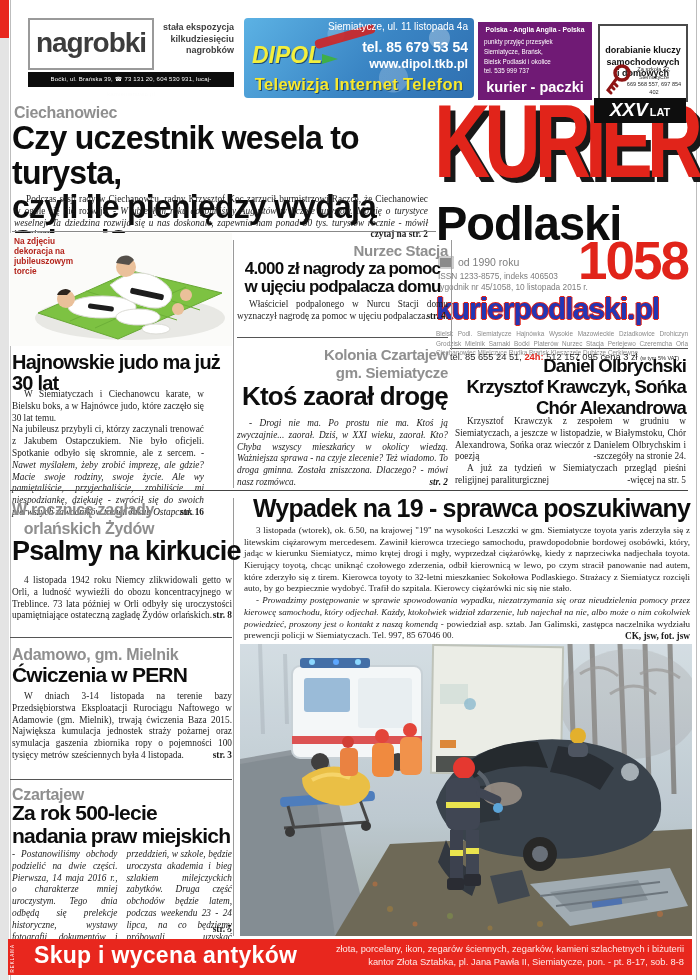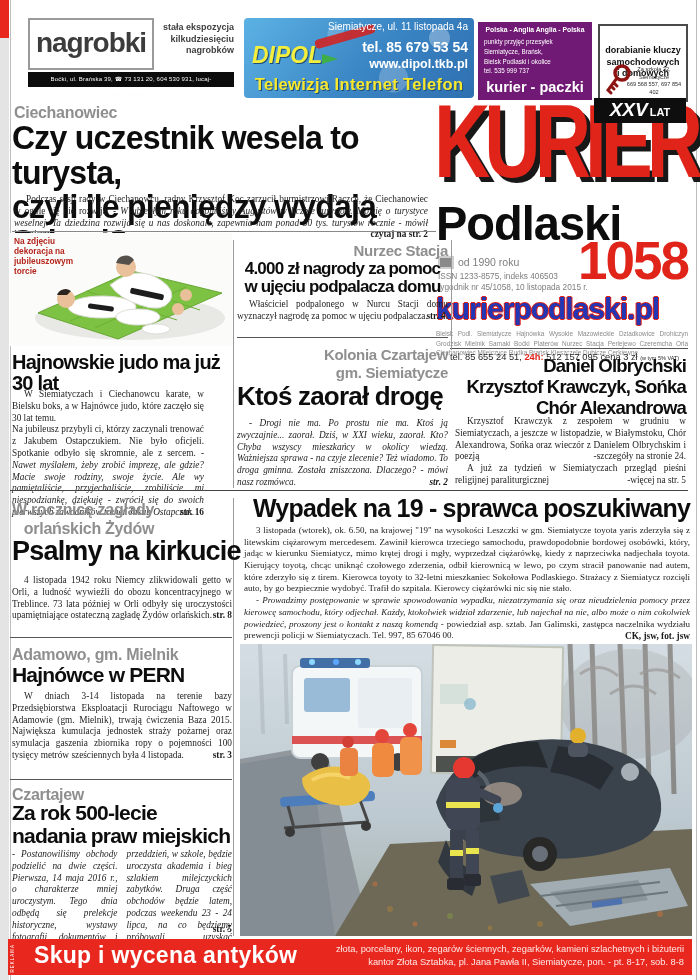--- a/index.html
+++ b/index.html
@@ -74,21 +74,21 @@
   #coverage{position:absolute;left:0;top:233px;width:252px;font-size:6.4px;color:#8a8a8a;
       text-align:justify;line-height:1.5;}
   #phone-line{left:450px;top:352px;width:238px;font-size:9.3px;color:#1f1f1f;}
   #phone-line .red{color:#e1241a;font-weight:bold;}
   #phone-line .note{font-size:5.5px;}
   
   #nurzec-kicker{left:237px;top:242px;width:211px;text-align:right;font-size:15px;}
   #nurzec-headline{left:237px;top:260px;width:211px;text-align:center;font-size:17px;}
   #nurzec-body{left:237px;top:299px;width:211px;}
   #czartajew-kicker{left:237px;top:346px;width:211px;text-align:right;font-size:15px;line-height:1.2;}
-  #czartajew-headline{left:237px;top:383px;width:211px;text-align:left;font-size:26px;}
+  #czartajew-headline{left:237px;top:383px;width:211px;text-align:right;font-size:26px;}
   #czartajew-body{left:237px;top:418px;width:211px;font-style:italic;}
   
   #judo-photo{left:10px;top:233px;width:222px;height:113px;background:#84cc16;}
   #judo-caption{position:absolute;left:4px;top:4px;width:66px;font-size:8.3px;font-weight:bold;color:#b3241c;line-height:1.2;}
   #judo-headline{left:12px;top:352px;width:220px;font-size:20px;}
   #judo-body{left:12px;top:389px;width:192px;}
   
   #koncerty-headline{left:455px;top:356px;width:231px;text-align:right;font-size:18.5px;line-height:1.13;}
   #koncerty-body{left:455px;top:416px;width:231px;}
   
@@ -262,21 +262,21 @@
   <div class="abs kick pl" id="psalmy-kicker">W rocznicę zagłady
 orlańskich Żydów</div>
   <div class="abs hl" id="psalmy-headline">Psalmy na kirkucie</div>
   <div class="abs bt ind" id="psalmy-body">
     <span>4 listopada 1942 roku Niemcy zlikwidowali getto w Orli, a ludność wywieźli do obozu koncentracyjnego w Treblince. 73 lata później w Orli odbyły się uroczystości upamiętniające ostateczną zagładę Żydów orlańskich.</span>
     <div class="pref">str. 8</div>
   </div>
   <div class="hr" style="left:10px;top:637px;width:222px"></div>
 
   <div class="abs kick" id="pern-kicker">Adamowo, gm. Mielnik</div>
-  <div class="abs hl" id="pern-headline">Hajnówce w PERN</div>
+  <div class="abs hl" id="pern-headline">Ćwiczenia w PERN</div>
   <div class="abs bt ind" id="pern-body">
     <span>W dniach 3-14 listopada na terenie bazy Przedsiębiorstwa Eksploatacji Rurociągu Naftowego w Adamowie (gm. Mielnik), trwają ćwiczenia Baza 2015. Największa kumulacja jednostek straży pożarnej oraz symulacja gaszenia zbiornika ropy o pojemności 100 tysięcy metrów sześciennych była 4 listopada.</span>
     <div class="pref">str. 3</div>
   </div>
   <div class="hr" style="left:10px;top:779px;width:222px"></div>
 
   <div class="abs kick" id="milejczyce-kicker">Czartajew</div>
   <div class="abs hl pl" id="milejczyce-headline">Za rok 500-lecie
 nadania praw miejskich</div>
   <div class="abs bt" id="milejczyce-body">- Postanowiliśmy obchody podzielić na dwie części. Pierwsza, 14 maja 2016 r., o charakterze mniej uroczystym. Tego dnia odbędą się prelekcje historyczne, wystawy fotografii, dokumentów i starych eksponatów związanych z Milejczycami oraz kilka koncertów. W przeddzień, w szkole, będzie uroczysta akademia i bieg szlakiem milejczyckich zabytków. Druga część obchodów będzie latem, podczas weekendu 23 - 24 lipca, na co będziemy próbowali uzyskać dofinansowanie - mówi dyrektor ośrodka kultury Monika Bałut.</div>

